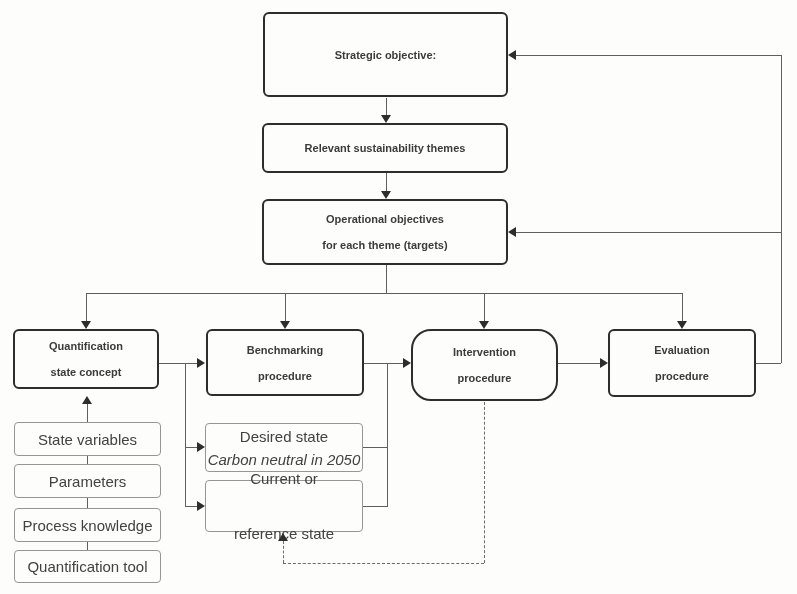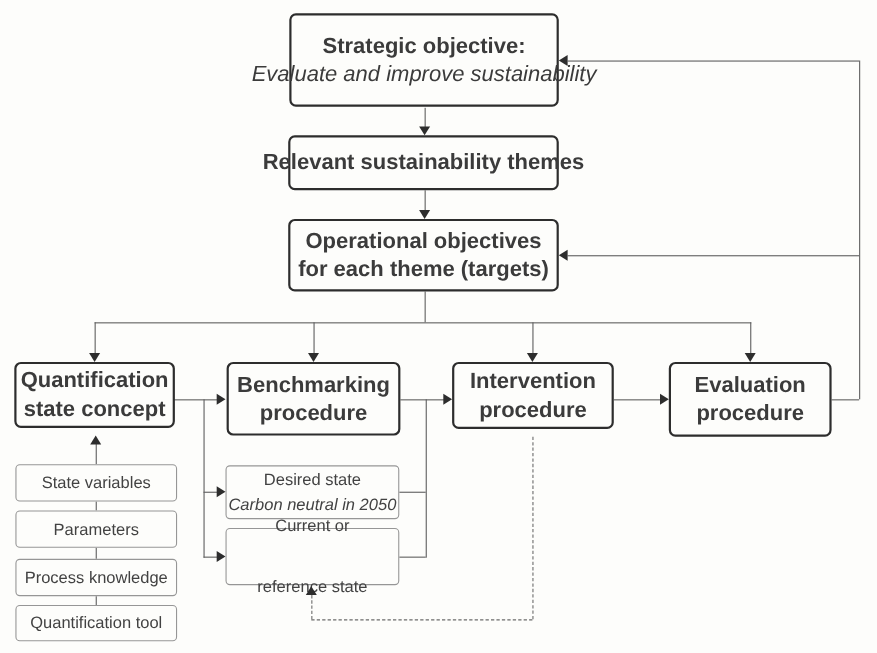--- a/index.html
+++ b/index.html
@@ -19,21 +19,21 @@
     align-items:center;
     justify-content:center;
     text-align:center;
     background:#fdfdfb;
     z-index:2;
   }
   .main{
     border:2px solid #2d2d2d;
     border-radius:6px;
     font-weight:bold;
-    font-size:20px;
+    font-size:11px;
     line-height:26px;
     color:#3b3b3b;
   }
   .sub{
     border:1px solid #969696;
     border-radius:4px;
     font-weight:normal;
     font-size:15px;
     line-height:23px;
     color:#424242;
@@ -52,21 +52,20 @@
   .ah.right{border-top:5px solid transparent;border-bottom:5px solid transparent;border-left:8px solid #2d2d2d;}
   .ah.left{border-top:5px solid transparent;border-bottom:5px solid transparent;border-right:8px solid #2d2d2d;}
 </style>
 </head>
 <body>
 
 <div id="figure">
 
   <div class="box main" style="left:263px;top:12px;width:245px;height:85px;">
     <div class="t">Strategic objective:</div>
-    <div class="t italic">Evaluate and improve sustainability</div>
   </div>
 
   <div class="box main" style="left:262px;top:123px;width:246px;height:50px;align-items:center;">
     <div class="t">Relevant sustainability themes</div>
   </div>
 
   <div class="box main" style="left:262px;top:199px;width:246px;height:66px;">
     <div class="t">Operational objectives</div>
     <div class="t">for each theme (targets)</div>
   </div>
@@ -74,21 +73,21 @@
   <div class="box main" style="left:13px;top:329px;width:146px;height:60px;">
     <div class="t">Quantification</div>
     <div class="t">state concept</div>
   </div>
 
   <div class="box main" style="left:206px;top:329px;width:158px;height:67px;">
     <div class="t">Benchmarking</div>
     <div class="t">procedure</div>
   </div>
 
-  <div class="box main" style="left:411px;top:329px;width:147px;height:61px;">
+  <div class="box main" style="left:411px;top:329px;width:147px;height:72px;border-radius:20px;">
     <div class="t">Intervention</div>
     <div class="t">procedure</div>
   </div>
 
   <div class="box main" style="left:608px;top:329px;width:148px;height:68px;">
     <div class="t">Evaluation</div>
     <div class="t">procedure</div>
   </div>
 
   <div class="box sub" style="left:14px;top:422px;width:147px;height:34px;">

